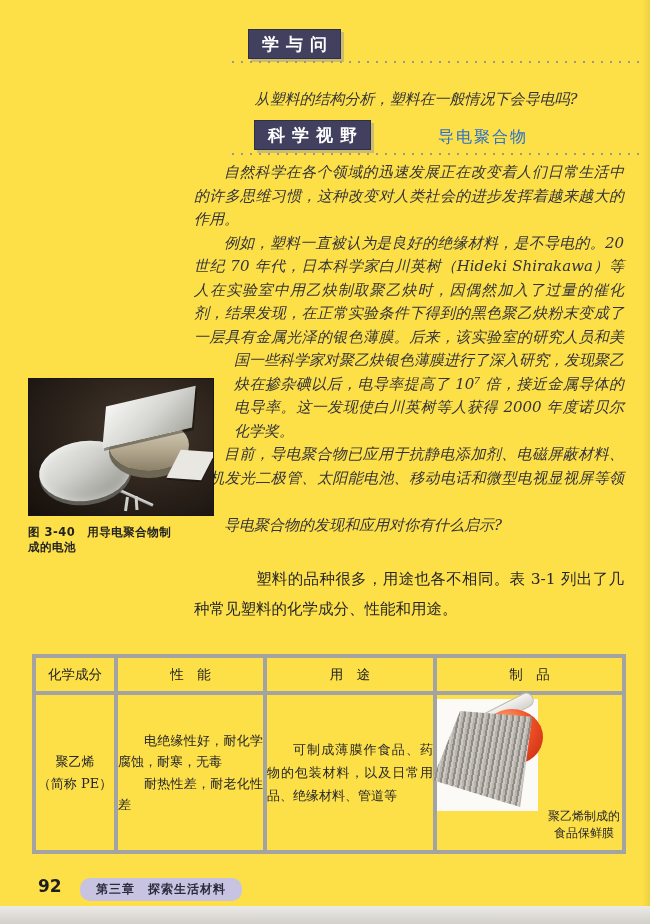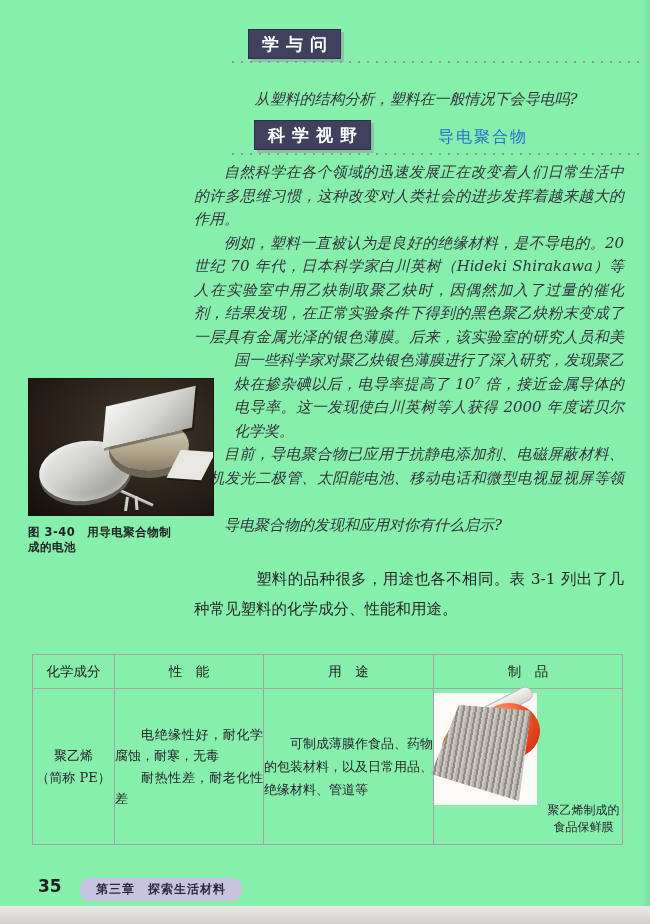--- a/index.html
+++ b/index.html
@@ -1,18 +1,18 @@
 <!DOCTYPE html>
 <html><head>
 <meta charset="utf-8">
 <style>
   html,body{margin:0;padding:0;}
   .page{
     position:relative; width:650px; height:924px; overflow:hidden;
-    background:#86efac;
+    background:#fde047;
     font-family:"DejaVu Serif","Liberation Serif",serif;
     color:#2e2e33;
   }
   
   .badge{
     display:inline-block; background:#41415f; color:#fff;
     font-family:"DejaVu Sans","Liberation Sans",sans-serif;
     font-weight:bold; font-size:17px; letter-spacing:7px;
     padding:4px 6px 4px 13px; line-height:20px;
     box-shadow:3px 3px 0 rgba(145,145,160,.45);
@@ -98,21 +98,21 @@
     position:absolute; left:32px; top:632px; width:590px;
     text-align:center; font-weight:bold; font-size:13.5px; color:#1f1f24;
     font-family:"DejaVu Sans","Liberation Sans",sans-serif;
   }
   .plastics-table{
     position:absolute; left:32px; top:654px;
     border-collapse:collapse; table-layout:fixed; width:590px;
     background:transparent;
   }
   .plastics-table th,.plastics-table td{
-    border:1px solid #a3a3a3; vertical-align:middle; padding:0;
+    border:4px solid #a3a3a3; vertical-align:middle; padding:0;
   }
   .plastics-table th{
     height:33px; font-size:13.5px; font-weight:normal; color:#222;
     text-align:center;
   }
   .col-component{width:82px;} .col-performance{width:149px;}
   .col-uses{width:170px;} .col-product{width:189px;}
   .cell-component{text-align:center; font-size:13px; line-height:22px; color:#26262b;}
   .cell-performance{font-size:13px; line-height:21.5px; padding:6px 8px;}
   .cell-performance p{margin:0; text-indent:2em; text-align:justify; color:#26262b;}
@@ -229,18 +229,18 @@
               <div class="tomato tomato2"></div>
               <div class="film"></div>
             </div>
             <div class="product-caption">聚乙烯制成的食品保鲜膜</div>
           </div>
         </td>
       </tr>
     </tbody>
   </table>
 
-  <div class="page-num">35</div>
+  <div class="page-num">92</div>
   <div class="chapter-pill">第三章　探索生活材料</div>
 
   <div class="edge-right"></div>
   <div class="edge-bottom"></div>
 </div>
 
 </body></html>

